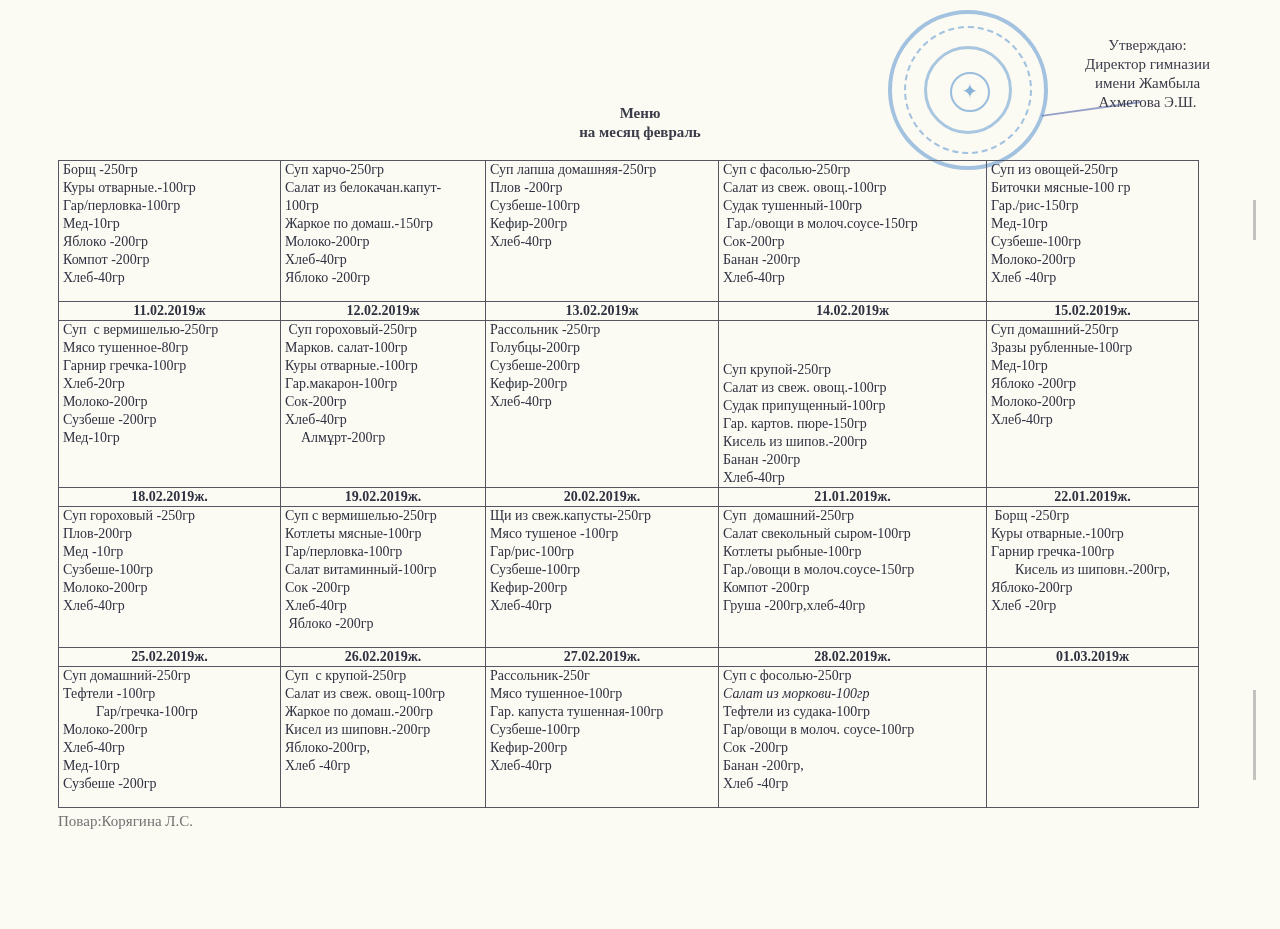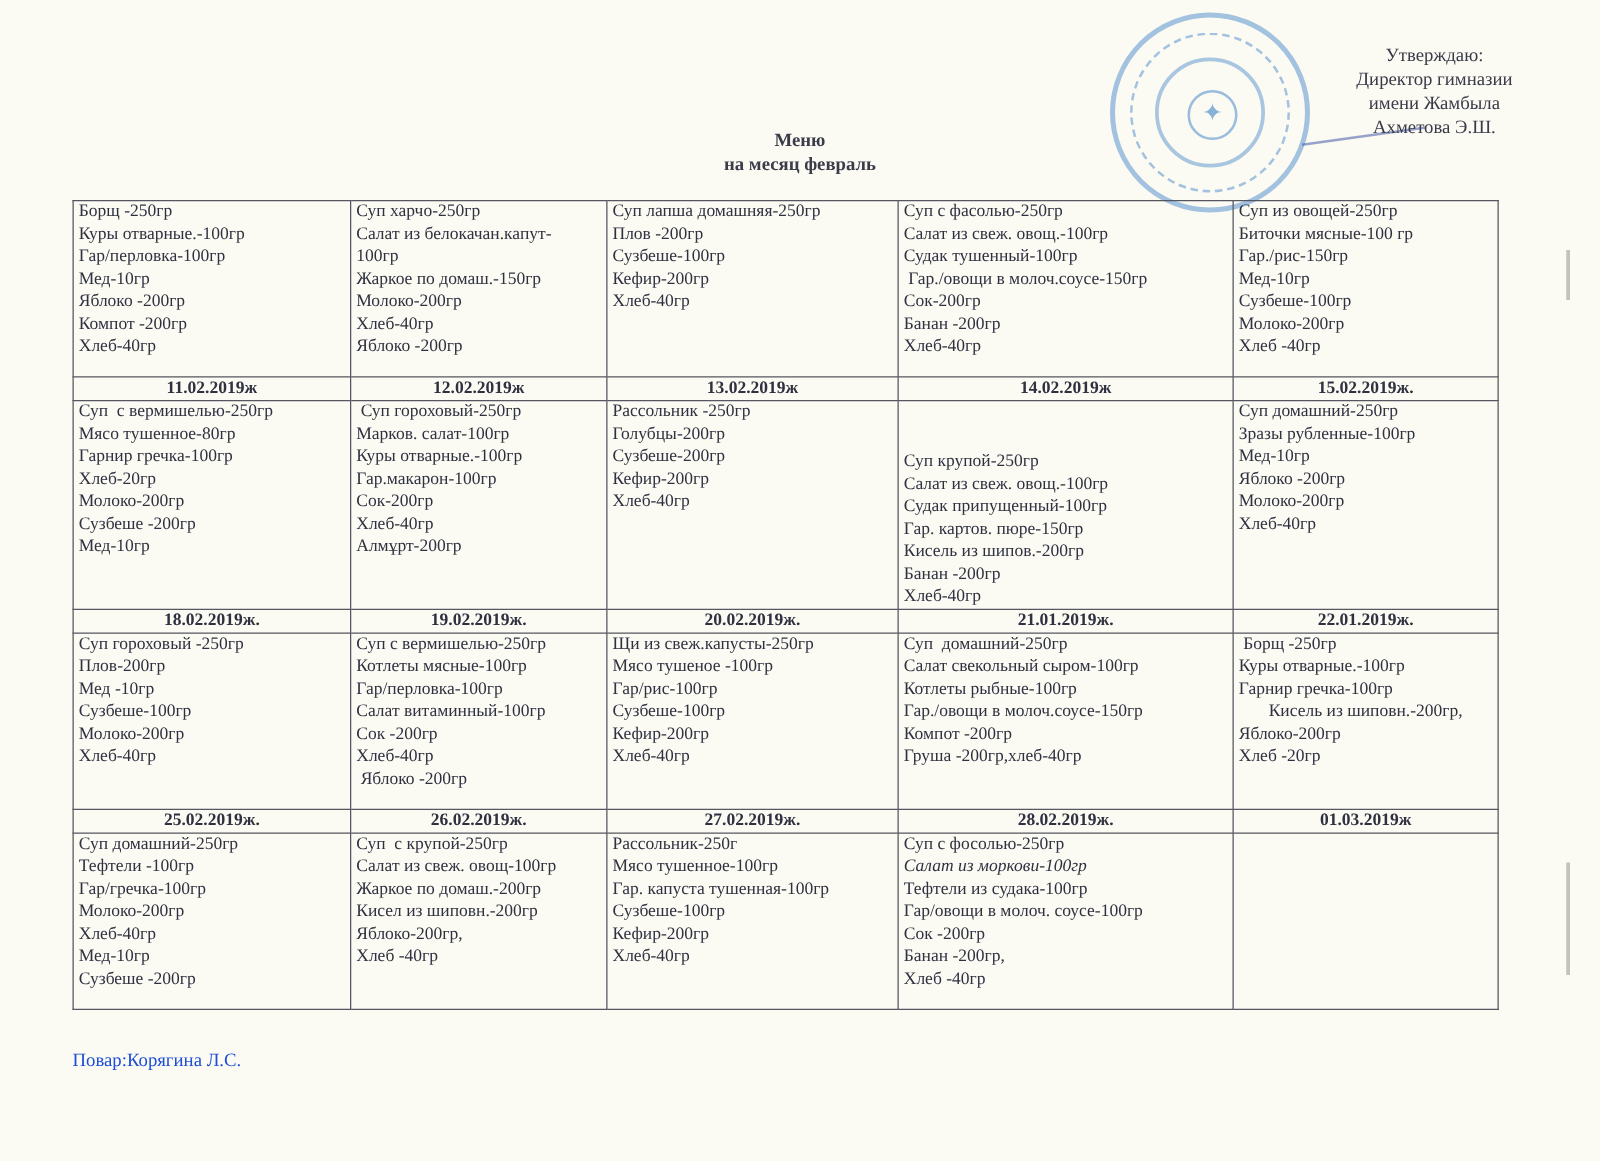--- a/index.html
+++ b/index.html
@@ -109,23 +109,23 @@
   table.menu td.items {
     height: 140px;
   }
   .item {
     white-space: nowrap;
     overflow: hidden;
   }
   .cook {
     position: absolute;
     left: 58px;
-    top: 841px;
+    top: 813px;
     font-size: 15px;
-    color: #1d4ed8;
+    color: #737373;
   }
   .edge-mark {
     position: absolute;
     width: 3px;
     background: #8a8a8a;
     opacity: 0.5;
   }
 </style>
 </head>
 <body>
@@ -220,21 +220,21 @@
           <div class="item" style="white-space: pre;">Сузбеше -200гр</div>
           <div class="item" style="white-space: pre;">Мед-10гр</div>
         </td>
         <td class="items">
           <div class="item" style="white-space: pre;"> Суп гороховый-250гр</div>
           <div class="item" style="white-space: pre;">Марков. салат-100гр</div>
           <div class="item" style="white-space: pre;">Куры отварные.-100гр</div>
           <div class="item" style="white-space: pre;">Гар.макарон-100гр</div>
           <div class="item" style="white-space: pre;">Сок-200гр</div>
           <div class="item" style="white-space: pre;">Хлеб-40гр</div>
-          <div class="item" style="white-space: pre;">Алмұрт-200гр</div>
+          <div class="item" style="white-space: pre; margin-left: 16px;">Алмұрт-200гр</div>
         </td>
         <td class="items">
           <div class="item" style="white-space: pre;">Рассольник -250гр</div>
           <div class="item" style="white-space: pre;">Голубцы-200гр</div>
           <div class="item" style="white-space: pre;">Сузбеше-200гр</div>
           <div class="item" style="white-space: pre;">Кефир-200гр</div>
           <div class="item" style="white-space: pre;">Хлеб-40гр</div>
         </td>
         <td class="items">
           <div class="item" style="white-space: pre; margin-top: 40px;">Суп крупой-250гр</div>
@@ -308,21 +308,21 @@
         <td class="date">25.02.2019ж.</td>
         <td class="date">26.02.2019ж.</td>
         <td class="date">27.02.2019ж.</td>
         <td class="date">28.02.2019ж.</td>
         <td class="date">01.03.2019ж</td>
       </tr>
       <tr>
         <td class="items">
           <div class="item" style="white-space: pre;">Суп домашний-250гр</div>
           <div class="item" style="white-space: pre;">Тефтели -100гр</div>
-          <div class="item" style="white-space: pre;">Гар/гречка-100гр</div>
+          <div class="item" style="white-space: pre; margin-left: 33px;">Гар/гречка-100гр</div>
           <div class="item" style="white-space: pre;">Молоко-200гр</div>
           <div class="item" style="white-space: pre;">Хлеб-40гр</div>
           <div class="item" style="white-space: pre;">Мед-10гр</div>
           <div class="item" style="white-space: pre;">Сузбеше -200гр</div>
         </td>
         <td class="items">
           <div class="item" style="white-space: pre;">Суп  с крупой-250гр</div>
           <div class="item" style="white-space: pre;">Салат из свеж. овощ-100гр</div>
           <div class="item" style="white-space: pre;">Жаркое по домаш.-200гр</div>
           <div class="item" style="white-space: pre;">Кисел из шиповн.-200гр</div>

